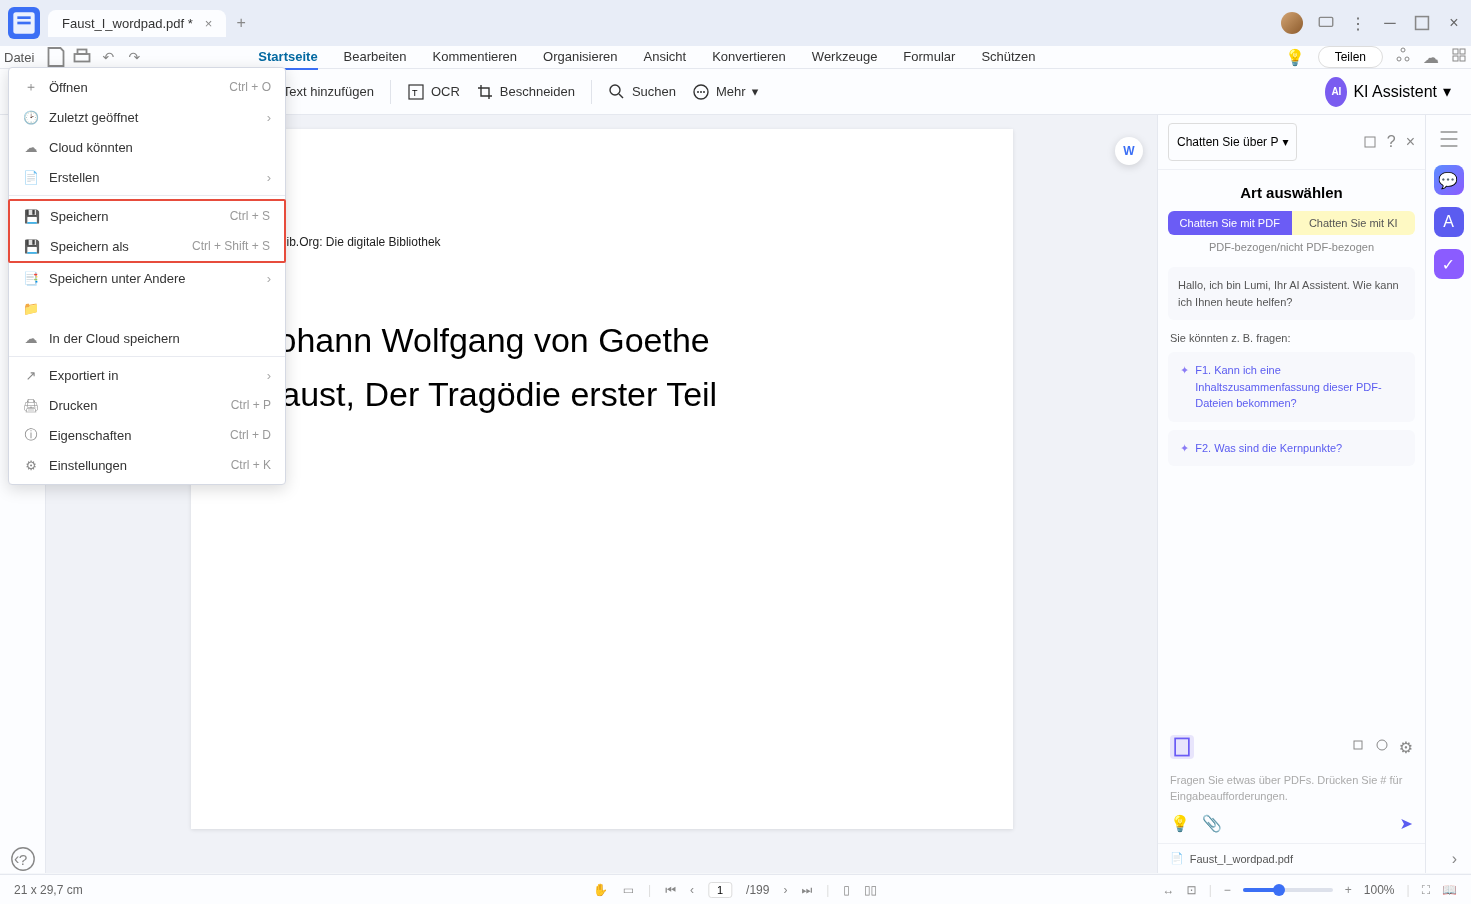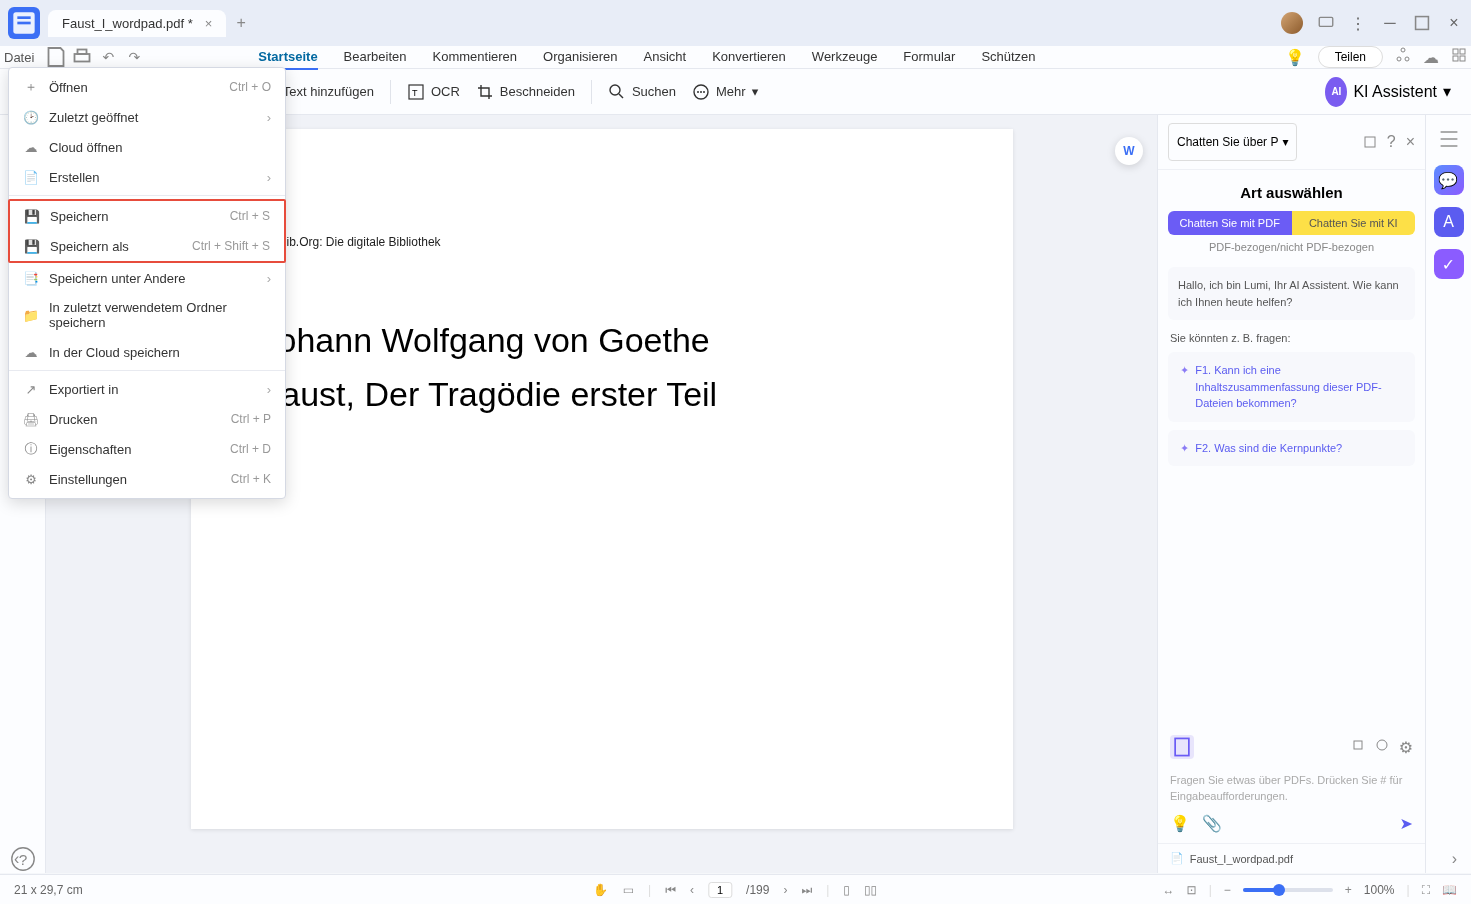--- a/index.html
+++ b/index.html
@@ -49,21 +49,21 @@
 
 
 .ai-panel { width: 268px; background: #fcfdff; border-left: 1px solid #e5e8ef; display: flex; flex-direction: column; }
 .ai-header { display: flex; align-items: center; padding: 8px 10px; gap: 8px; border-bottom: 1px solid #eef0f5; }
 .ai-dropdown { border: 1px solid #ddd; border-radius: 4px; padding: 11px 8px; font-size: 12px; display: flex; align-items: center; gap: 4px; }
 .ai-header-icons { margin-left: auto; display: flex; gap: 10px; color: #888; }
 .ai-title { text-align: center; font-size: 15px; font-weight: 600; padding: 14px 0 10px; }
 .ai-modes { display: flex; margin: 0 10px 6px; border-radius: 6px; overflow: hidden; }
 .ai-mode { flex: 1; text-align: center; padding: 5px 4px; font-size: 11px; line-height: 1.3; cursor: pointer; }
 .ai-mode.active { background: #6b5cf5; color: #fff; }
-.ai-mode:not(.active) { background: #fde047; color: #555; }
+.ai-mode:not(.active) { background: #fef9c3; color: #555; }
 .ai-subtitle { text-align: center; font-size: 11px; color: #888; margin-bottom: 14px; }
 .ai-greeting { margin: 0 10px 12px; padding: 10px; background: #f7f8fc; border-radius: 6px; font-size: 11px; color: #555; line-height: 1.5; }
 .ai-suggest-label { font-size: 11px; color: #555; padding: 0 12px 8px; }
 .ai-suggest { margin: 0 10px 8px; padding: 10px 12px; background: #f7f8fc; border-radius: 6px; font-size: 11px; color: #5b5cf0; line-height: 1.5; display: flex; gap: 6px; }
 .ai-suggest-icon { color: #8b7cf5; }
 .ai-spacer { flex: 1; }
 .ai-toolbar-row { display: flex; gap: 10px; padding: 6px 12px; color: #888; align-items: center; }
 .ai-icon-box { width: 24px; height: 24px; border-radius: 4px; background: #e8e5fc; display: flex; align-items: center; justify-content: center; color: #6b5cf5; }
 .ai-input-area { padding: 8px 12px 4px; }
 .ai-placeholder { font-size: 11px; color: #aaa; line-height: 1.4; }
@@ -373,21 +373,21 @@
     <span>Öffnen</span>
     <span class="fm-shortcut">Ctrl + O</span>
   </div>
   <div class="fm-item">
     <span class="fm-icon">🕑</span>
     <span>Zuletzt geöffnet</span>
     <span class="fm-arrow">›</span>
   </div>
   <div class="fm-item">
     <span class="fm-icon">☁</span>
-    <span>Cloud öffnen</span>
+    <span>Cloud könnten</span>
   </div>
   <div class="fm-item">
     <span class="fm-icon">📄</span>
     <span>Erstellen</span>
     <span class="fm-arrow">›</span>
   </div>
   <div class="fm-sep"></div>
   <div class="fm-highlight">
     <div class="fm-item">
       <span class="fm-icon">💾</span>
@@ -400,21 +400,20 @@
       <span class="fm-shortcut">Ctrl + Shift + S</span>
     </div>
   </div>
   <div class="fm-item">
     <span class="fm-icon">📑</span>
     <span>Speichern unter Andere</span>
     <span class="fm-arrow">›</span>
   </div>
   <div class="fm-item">
     <span class="fm-icon">📁</span>
-    <span>In zuletzt verwendetem Ordner speichern</span>
   </div>
   <div class="fm-item">
     <span class="fm-icon">☁</span>
     <span>In der Cloud speichern</span>
   </div>
   <div class="fm-sep"></div>
   <div class="fm-item">
     <span class="fm-icon">↗</span>
     <span>Exportiert in</span>
     <span class="fm-arrow">›</span>

